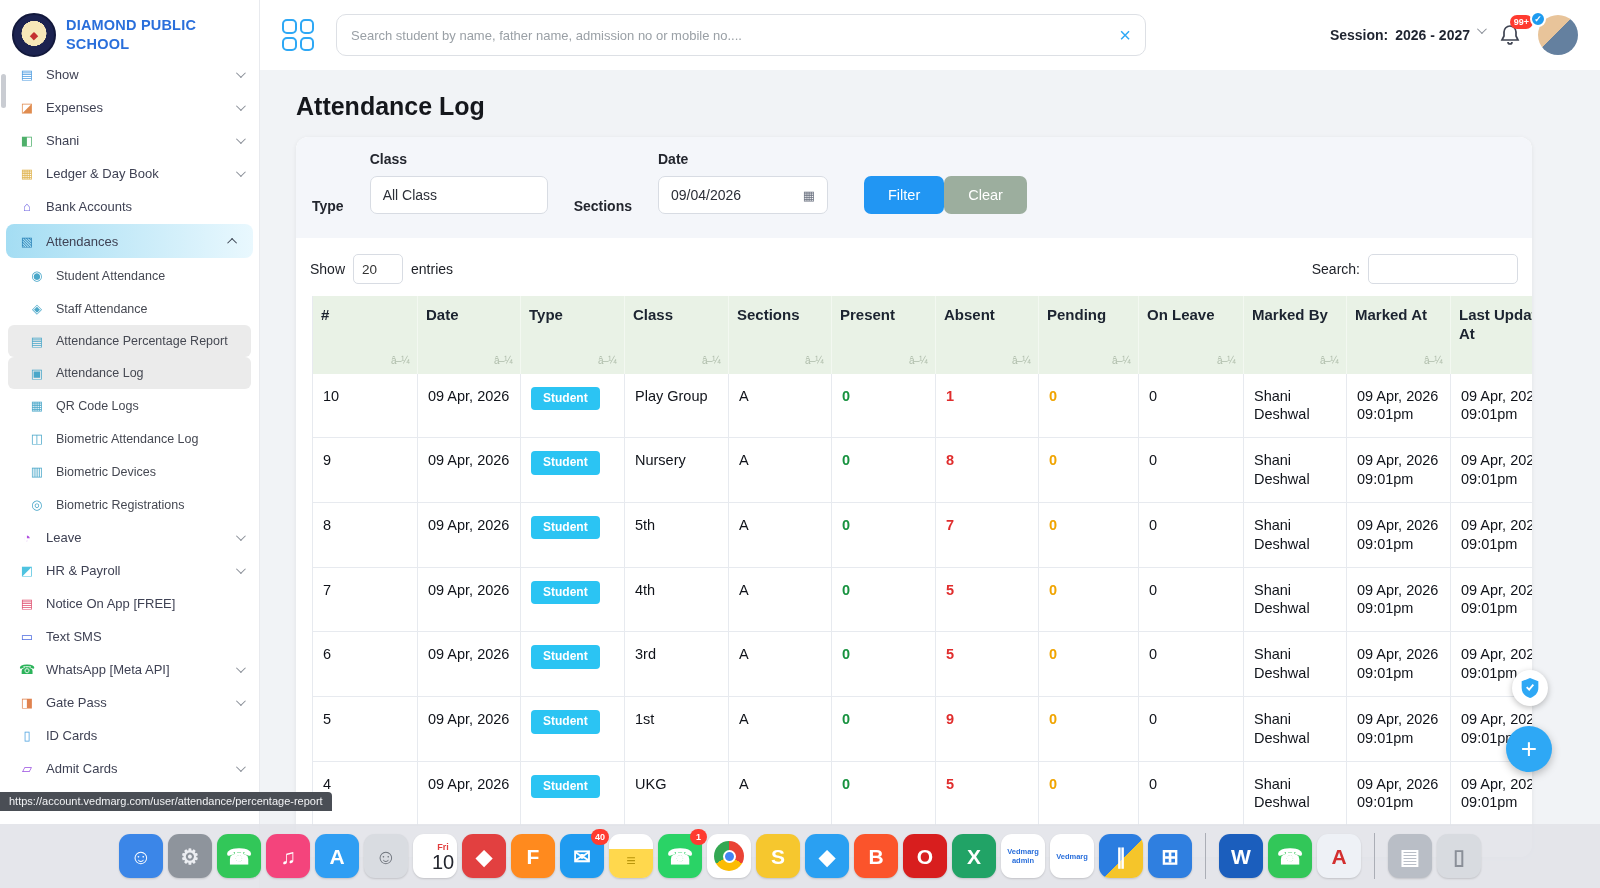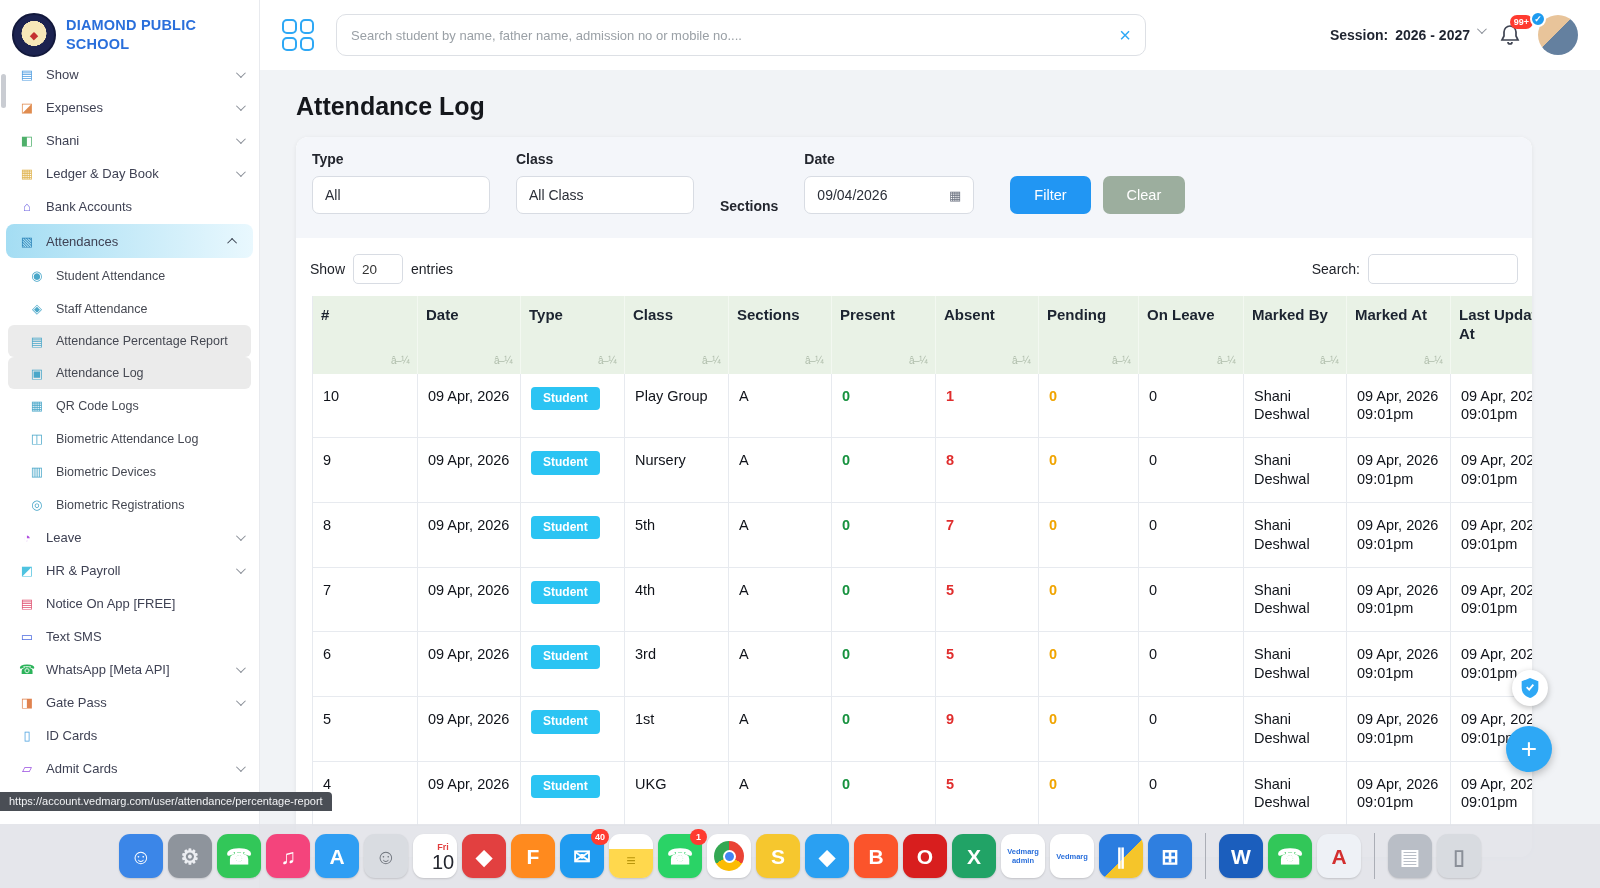--- a/index.html
+++ b/index.html
@@ -52,21 +52,21 @@
   .tool-btn{width:26px;height:26px;border-radius:6px;background:#2ea8f5;display:flex;align-items:center;justify-content:center;margin-right:7px;cursor:pointer}
   .records{margin-left:auto;font-size:14px;color:#111;white-space:nowrap}
   .records b{font-weight:700}
   .deleted{color:#1a73e8;text-decoration:underline;margin-left:20px;font-size:14px;cursor:pointer;white-space:nowrap}
   .fields{display:flex;gap:26px;align-items:flex-end}
   .field{display:flex;flex-direction:column;gap:9px}
   .field .flabel{font-size:14px;font-weight:700;color:#23262e}
   .fselect{width:178px;height:38px;border:1px solid #d8dce3;border-radius:7px;background:#fff;display:flex;align-items:center;padding:0 12px;font-size:14px;color:#2b2f38;cursor:pointer}
   .fdate{width:170px;justify-content:space-between}
   .fdate .cal-ic{color:#6b7280;font-size:13px}
-  .btns{display:flex;gap:12px;margin-left:10px}
+  .btns{display:flex;gap:0;margin-left:10px}
   .btn{height:38px;border:none;border-radius:7px;font-size:14.5px;color:#fff;padding:0 24px;cursor:pointer;font-family:"Liberation Sans",sans-serif}
   .btn.filter{background:#2196f3}
   .btn.clear{background:#9cae9e}
 
   .controls-row{display:flex;align-items:center;padding:16px 14px 12px;font-size:14px;color:#1c1f26}
   .show-box{width:50px;height:30px;border:1px solid #d8dce3;border-radius:5px;margin:0 8px;padding:0 8px;font-size:13.5px;color:#333;outline:none;font-family:"Liberation Sans",sans-serif}
   .tsearch{margin-left:auto;display:flex;align-items:center;gap:8px}
   .tsearch input{width:150px;height:30px;border:1px solid #d8dce3;border-radius:5px;outline:none;padding:0 8px;font-size:13.5px;font-family:"Liberation Sans",sans-serif}
 
   .table-wrap{padding:0 16px;overflow:hidden}
@@ -253,21 +253,20 @@
   </header>
 
   <main class="main">
     <h1 class="page-title">Attendance Log</h1>
 
     <section class="card">
       <div class="filter-panel">
         <div class="fields">
           <div class="field">
             <div class="flabel">Type</div>
-            <div class="fselect">All</div>
           </div>
           <div class="field">
             <div class="flabel">Class</div>
             <div class="fselect">All Class</div>
           </div>
           <div class="field">
             <div class="flabel">Sections</div>
           </div>
           <div class="field">
             <div class="flabel">Date</div>

